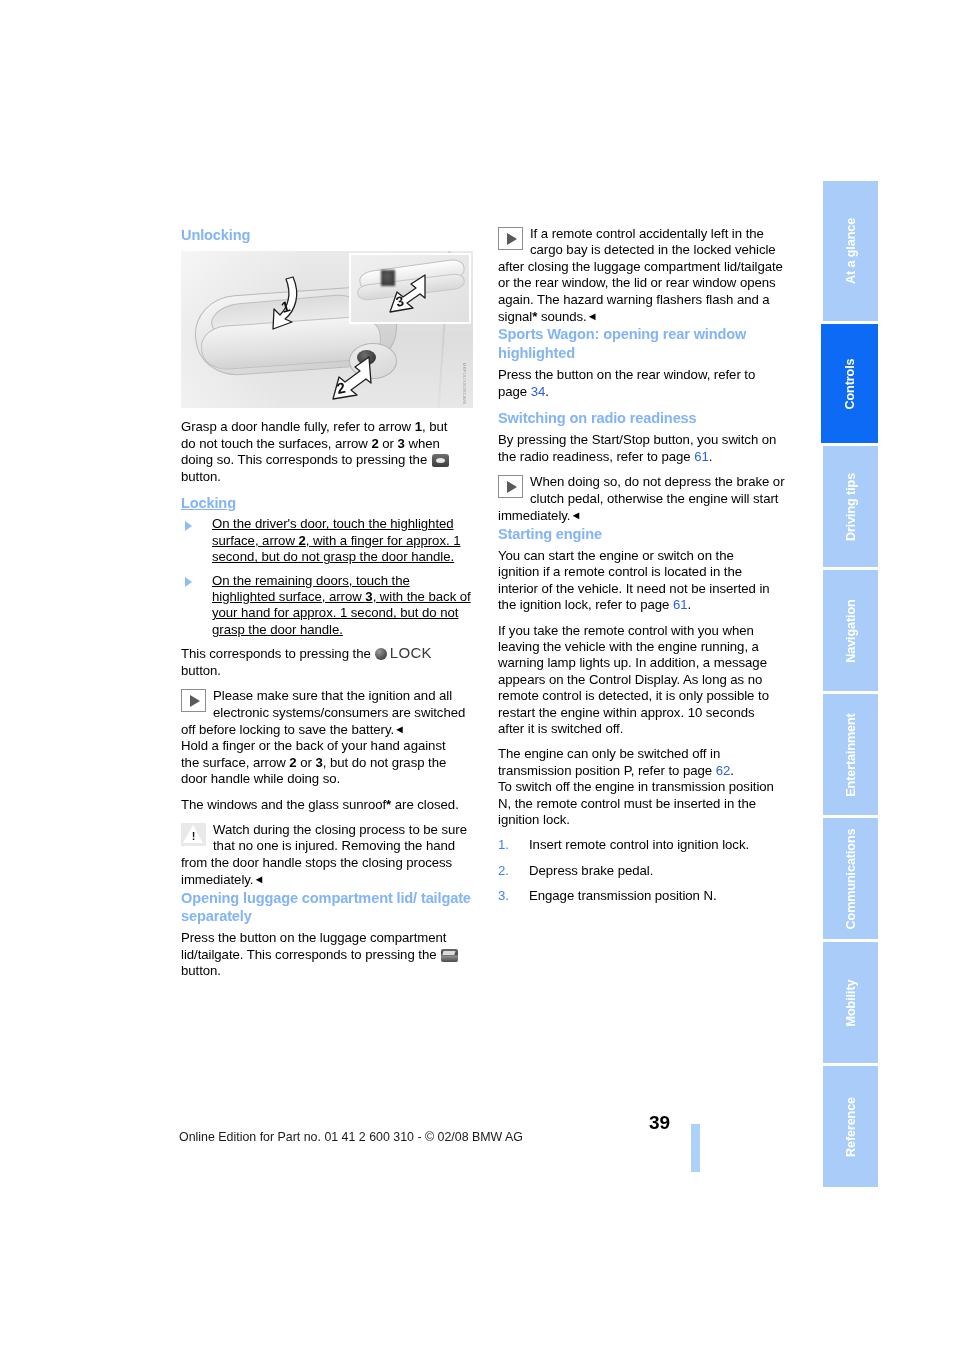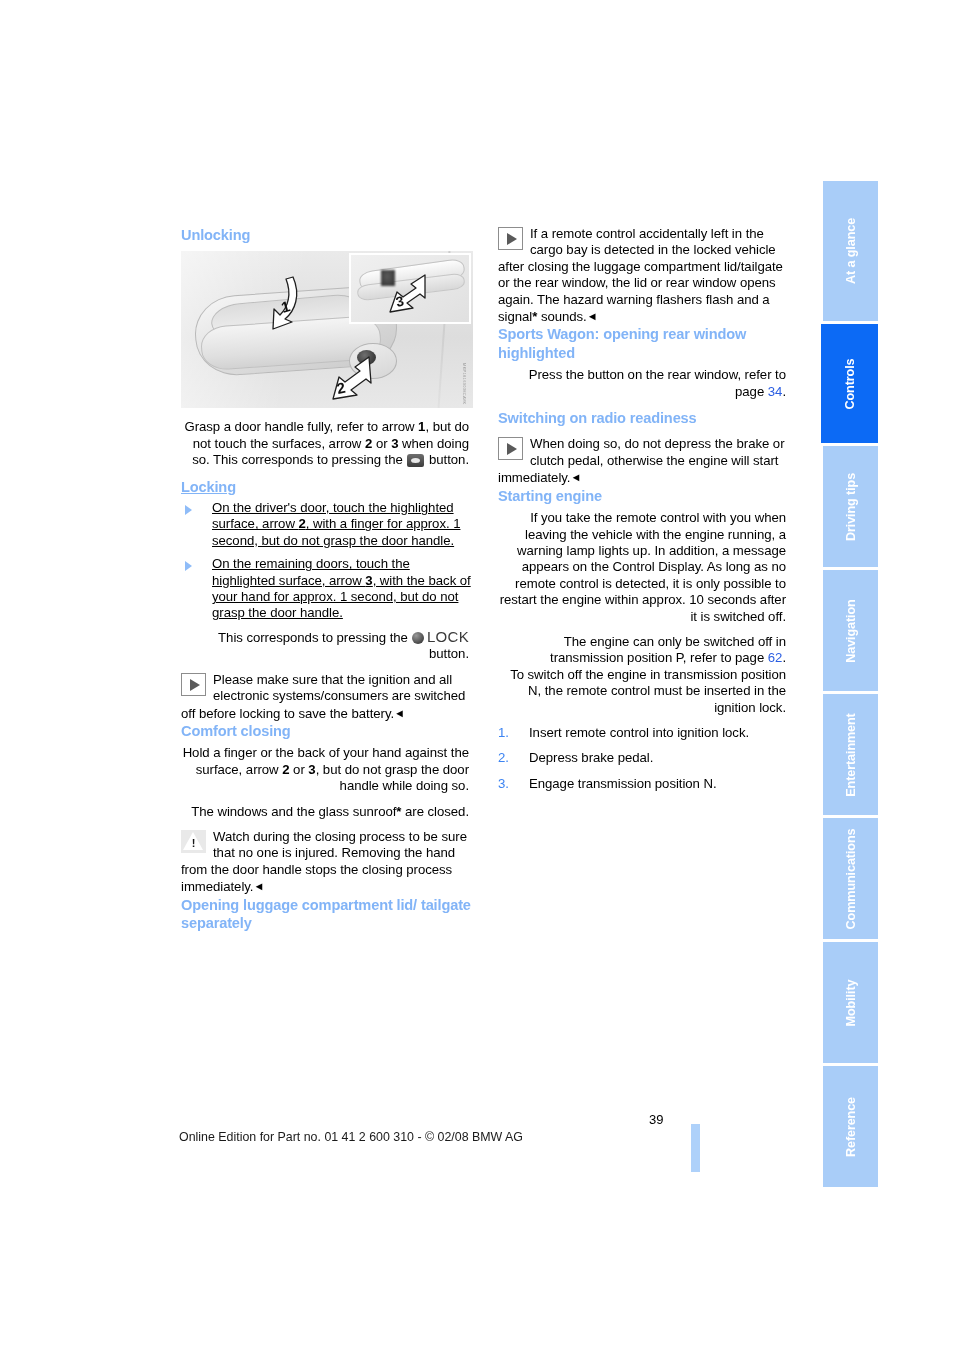--- a/index.html
+++ b/index.html
@@ -44,22 +44,21 @@
     line-height: 18.4px;
     font-weight: bold;
     margin: 0 0 5px 0;
     letter-spacing: -0.15px;
   }
   h2.sect.tight { margin-bottom: 4px; text-decoration: underline; }
   .gap-before { margin-top: 21px; }
   .gap-before-sm { margin-top: 17px; }
 
   p.body {
-    margin: 0 4px 9px 0;
-    text-align: right;
+    margin: 0 12px 9px 0;
   }
   p.body.last { margin-bottom: 0; }
   p.body.tightnext { margin-bottom: 0; }
 
   b { font-weight: bold; }
 
   
   .pgref {
     color: #2b5ee2;
   }
@@ -359,22 +358,22 @@
   .footer {
     position: absolute;
     left: 0; right: 0;
     top: 1112px;
     width: 954px;
   }
   .pagenum {
     position: absolute;
     left: 636px;
     top: 0;
-    font-size: 13px;
-    font-weight: normal;
+    font-size: 19px;
+    font-weight: bold;
     color: #000;
   }
   .pagemark {
     position: absolute;
     left: 678px;
     top: 12px;
     width: 9px;
     height: 48px;
     background: #aed1fa;
   }
@@ -437,52 +436,54 @@
       <li><span>On the driver's door, touch the highlighted surface, arrow </span><b>2</b><span>, with a finger for approx. 1 second, but do not grasp the door handle.</span></li>
       <li><span>On the remaining doors, touch the highlighted surface, arrow </span><b>3</b><span>, with the back of your hand for approx. 1 second, but do not grasp the door handle.</span></li>
     </ul>
 
     <p class="body"><span>This corresponds to pressing the </span><span class="glyph glyph-lockcircle"></span><span class="glyph-locktext">LOCK</span><span> button.</span></p>
 
     <div class="notebox">
       <span class="noteicon"></span><span>Please make sure that the ignition and all electronic systems/consumers are switched off before locking to save the battery.</span><span class="noteend">◄</span>
     </div>
 
-    <h2 class="sect gap-before">Comfort closing</h2>
 
     <p class="body"><span>Hold a finger or the back of your hand against the surface, arrow </span><b>2</b><span> or </span><b>3</b><span>, but do not grasp the door handle while doing so.</span></p>
 
     <p class="body"><span>The windows and the glass sunroof</span><b class="star">*</b><span> are closed.</span></p>
 
     <div class="notebox">
       <span class="noteicon triangle">
           <span class="bang">!</span>
         </span><span>Watch during the closing process to be sure that no one is injured. Removing the hand from the door handle stops the closing process immediately.</span><span class="noteend">◄</span>
     </div>
 
     <h2 class="sect gap-before">Opening luggage compartment lid/ tailgate separately</h2>
 
+    <p class="body last"><span>Press the button on the luggage compartment lid/tailgate. This corresponds to pressing the </span><span class="glyph glyph-trunk"></span><span> button.</span></p>
   </div>
 
   <div class="col col-right">
 
     <div class="notebox" style="margin-top:0;">
       <span class="noteicon"></span><span>If a remote control accidentally left in the cargo bay is detected in the locked vehicle after closing the luggage compartment lid/tailgate or the rear window, the lid or rear window opens again. The hazard warning flashers flash and a signal</span><b class="star">*</b><span> sounds.</span><span class="noteend">◄</span>
     </div>
 
     <h2 class="sect gap-before">Sports Wagon: opening rear window highlighted</h2>
     <p class="body"><span>Press the button on the rear window, refer to page </span><span class="pgref">34</span><span>.</span></p>
 
     <h2 class="sect gap-before">Switching on radio readiness</h2>
+    <p class="body"><span>By pressing the Start/Stop button, you switch on the radio readiness, refer to page </span><span class="pgref">61</span><span>.</span></p>
 
     <div class="notebox">
       <span class="noteicon"></span><span>When doing so, do not depress the brake or clutch pedal, otherwise the engine will start immediately.</span><span class="noteend">◄</span>
     </div>
 
     <h2 class="sect gap-before">Starting engine</h2>
+    <p class="body"><span>You can start the engine or switch on the ignition if a remote control is located in the interior of the vehicle. It need not be inserted in the ignition lock, refer to page </span><span class="pgref">61</span><span>.</span></p>
     <p class="body">If you take the remote control with you when leaving the vehicle with the engine running, a warning lamp lights up. In addition, a message appears on the Control Display. As long as no remote control is detected, it is only possible to restart the engine within approx. 10 seconds after it is switched off.</p>
 
     <p class="body tightnext"><span>The engine can only be switched off in transmission position P, refer to page </span><span class="pgref">62</span><span>.</span></p>
     <p class="body">To switch off the engine in transmission position N, the remote control must be inserted in the ignition lock.</p>
 
     <ol class="numbered">
       <li><span class="num">1.</span><span>Insert remote control into ignition lock.</span></li>
       <li><span class="num">2.</span><span>Depress brake pedal.</span></li>
       <li><span class="num">3.</span><span>Engage transmission position N.</span></li>
     </ol>

